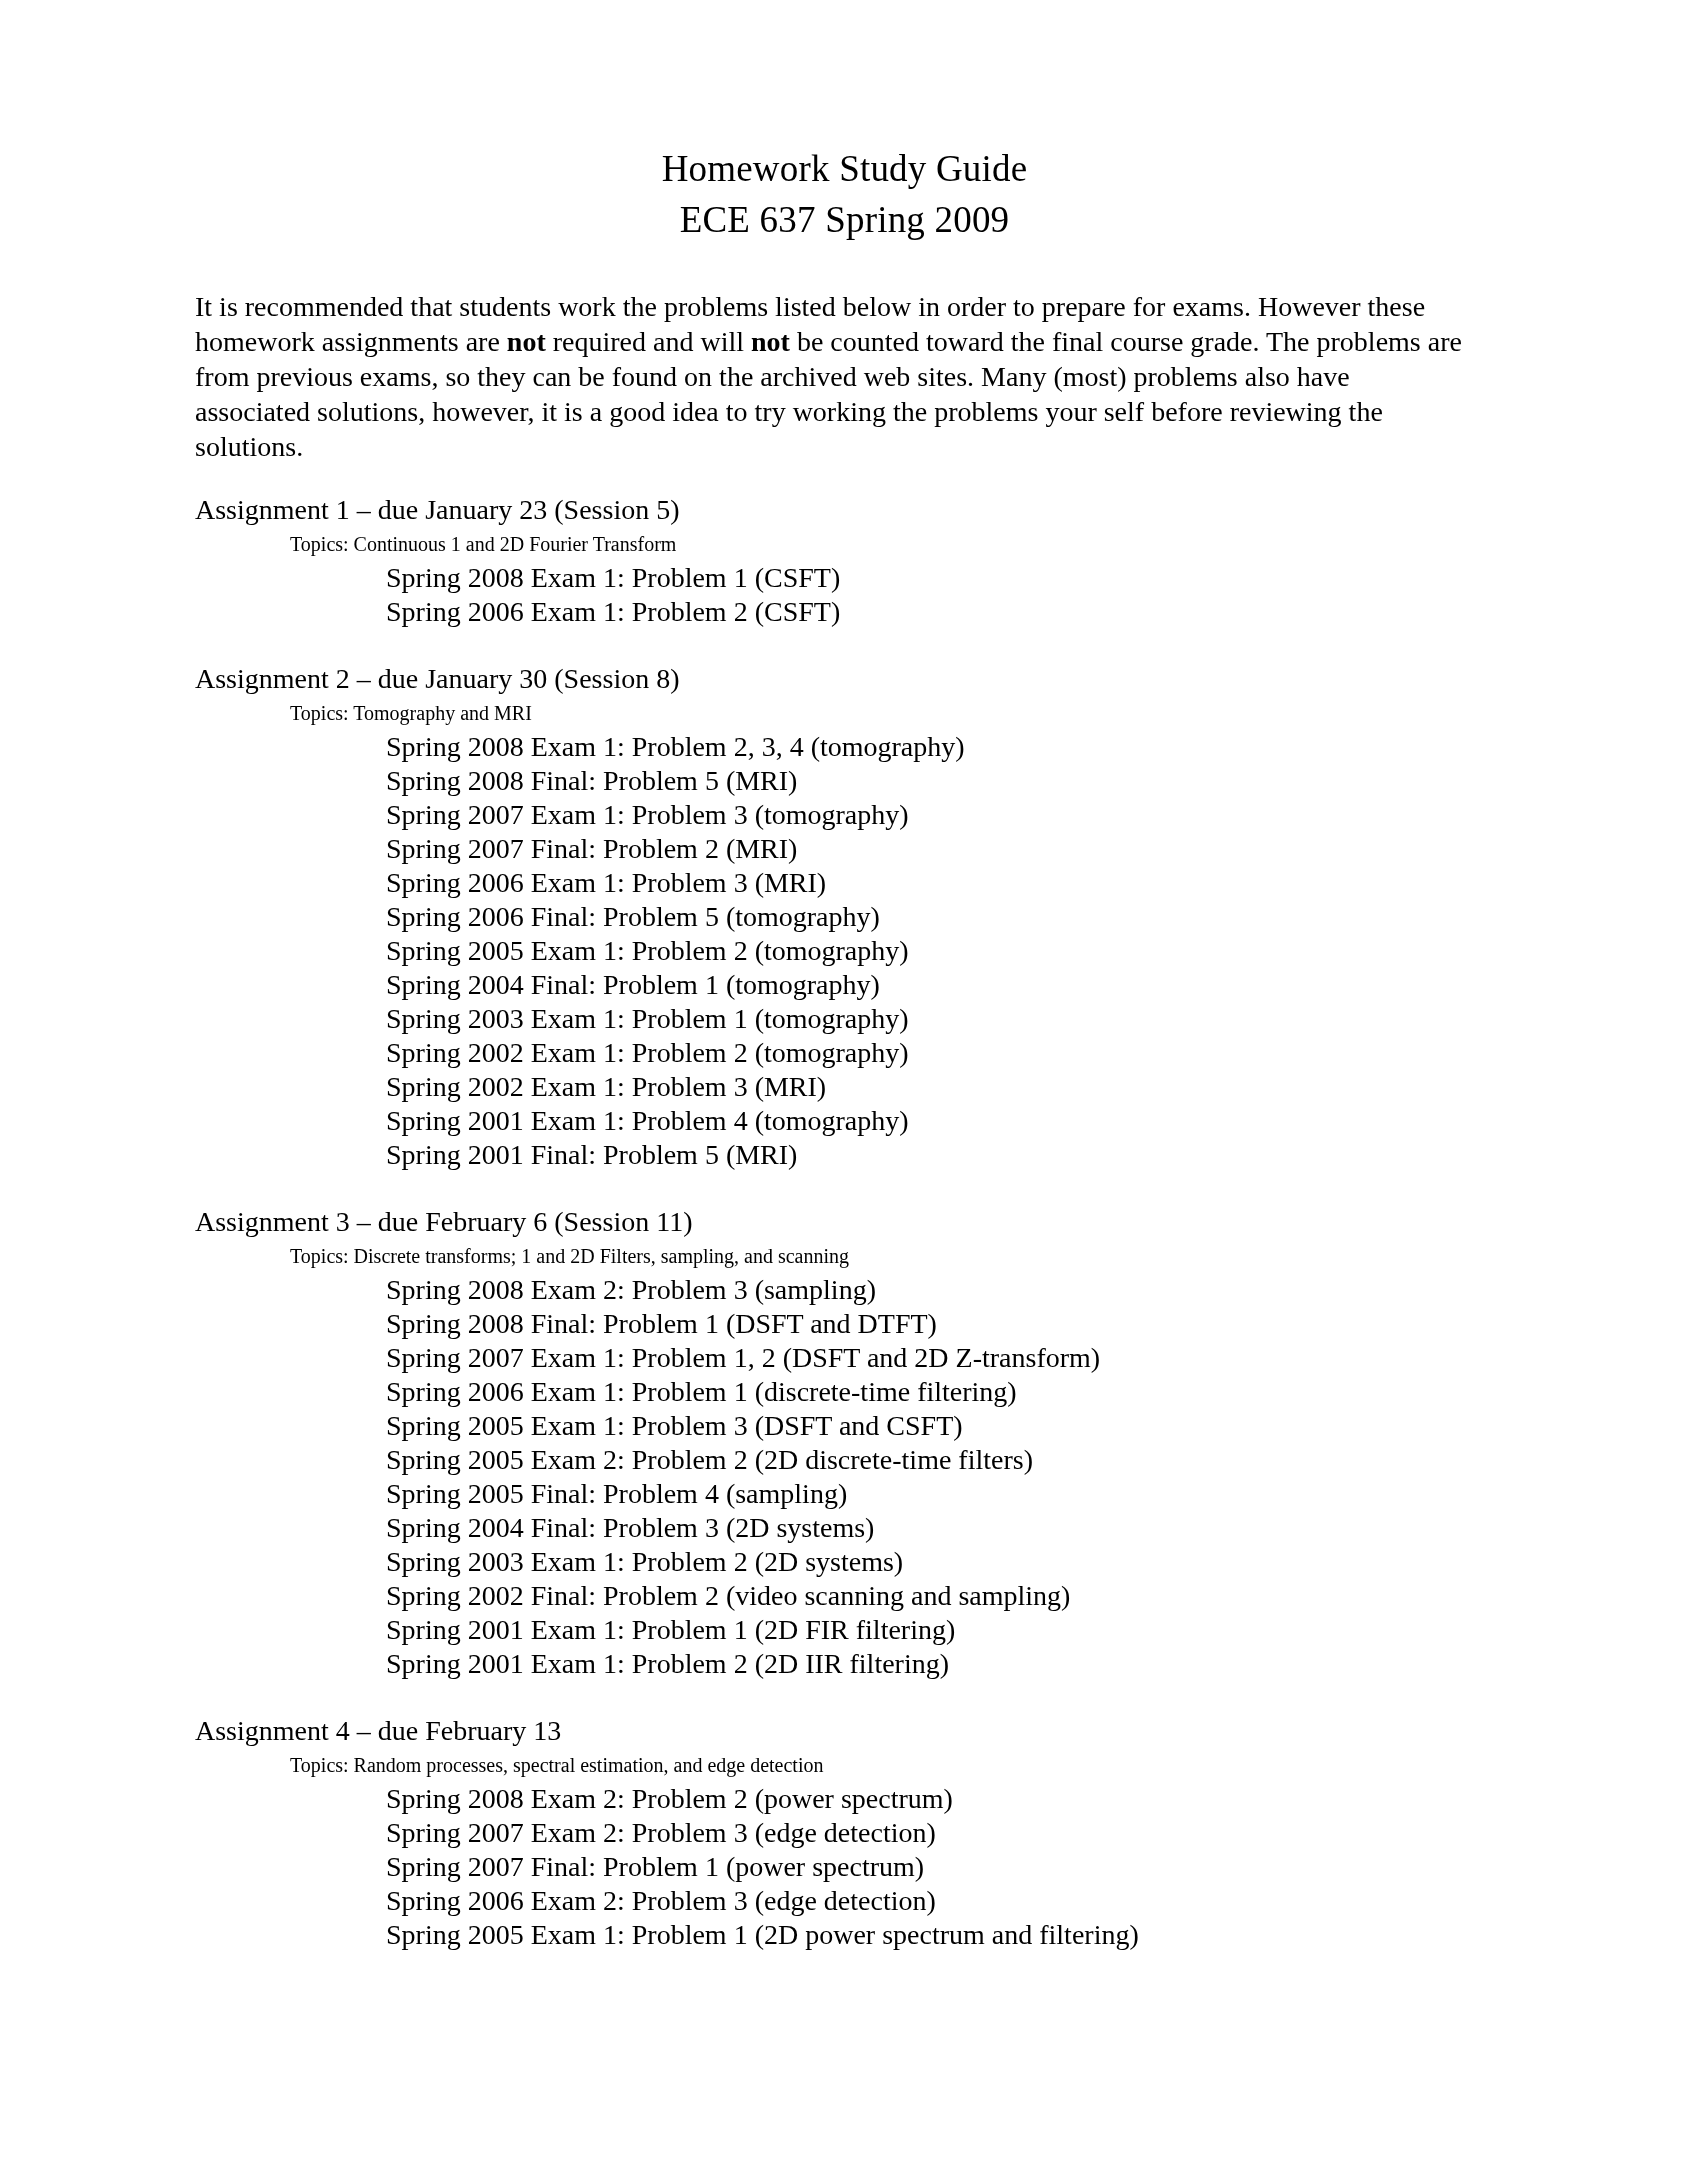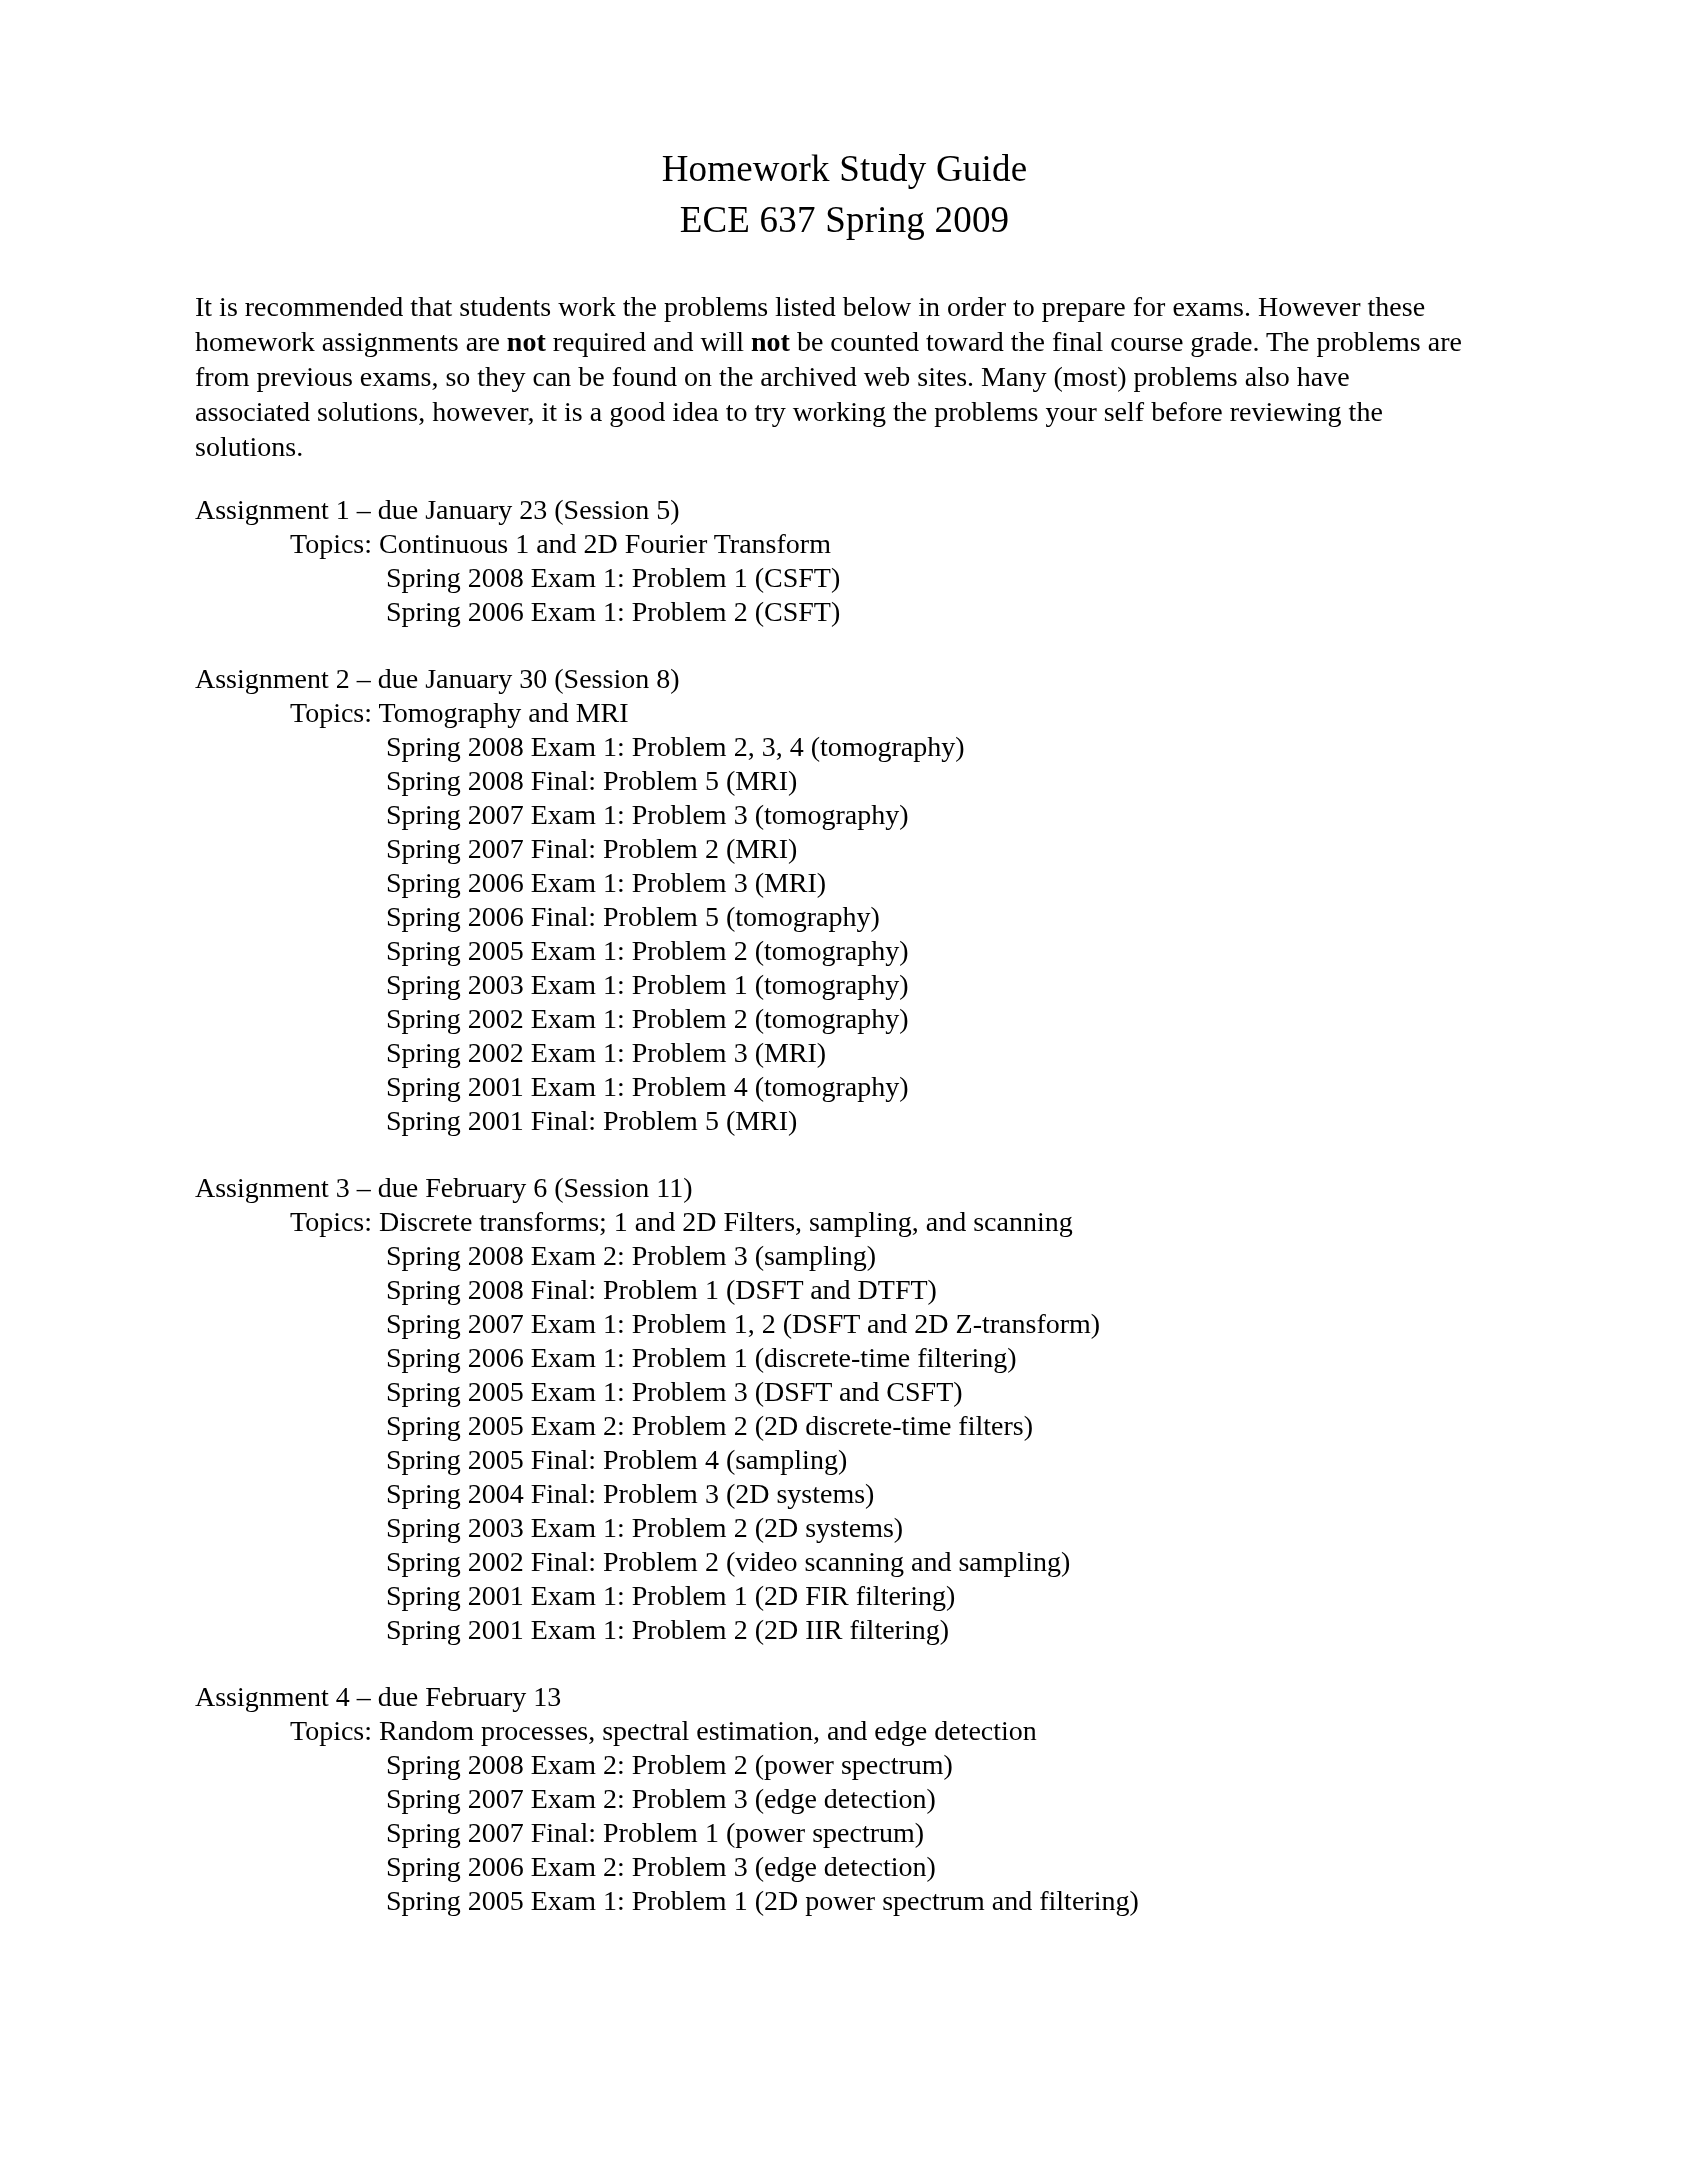--- a/index.html
+++ b/index.html
@@ -70,21 +70,21 @@
   .asg-heading {
     margin: 0;
     padding-left: 195px;
     font-size: 28px;
     line-height: 34px;
     white-space: nowrap;
   }
   .asg-topics {
     margin: 0;
     padding-left: 290px;
-    font-size: 28px;
+    font-size: 20px;
     line-height: 34px;
     white-space: nowrap;
   }
   .problem-list {
     list-style: none;
     margin: 0;
     padding: 0;
   }
   .problem-item {
     margin: 0;
@@ -119,20 +119,21 @@
         <div class="asg-heading">Assignment 2 – due January 30 (Session 8)</div>
         <div class="asg-topics">Topics: Tomography and MRI</div>
         <ul class="problem-list">
           <li class="problem-item">Spring 2008 Exam 1: Problem 2, 3, 4 (tomography)</li>
           <li class="problem-item">Spring 2008 Final: Problem 5 (MRI)</li>
           <li class="problem-item">Spring 2007 Exam 1: Problem 3 (tomography)</li>
           <li class="problem-item">Spring 2007 Final: Problem 2 (MRI)</li>
           <li class="problem-item">Spring 2006 Exam 1: Problem 3 (MRI)</li>
           <li class="problem-item">Spring 2006 Final: Problem 5 (tomography)</li>
           <li class="problem-item">Spring 2005 Exam 1: Problem 2 (tomography)</li>
+          <li class="problem-item">Spring 2004 Final: Problem 1 (tomography)</li>
           <li class="problem-item">Spring 2003 Exam 1: Problem 1 (tomography)</li>
           <li class="problem-item">Spring 2002 Exam 1: Problem 2 (tomography)</li>
           <li class="problem-item">Spring 2002 Exam 1: Problem 3 (MRI)</li>
           <li class="problem-item">Spring 2001 Exam 1: Problem 4 (tomography)</li>
           <li class="problem-item">Spring 2001 Final: Problem 5 (MRI)</li>
         </ul>
       </section>
       <section class="assignment">
         <div class="asg-heading">Assignment 3 – due February 6 (Session 11)</div>
         <div class="asg-topics">Topics: Discrete transforms; 1 and 2D Filters, sampling, and scanning</div>

